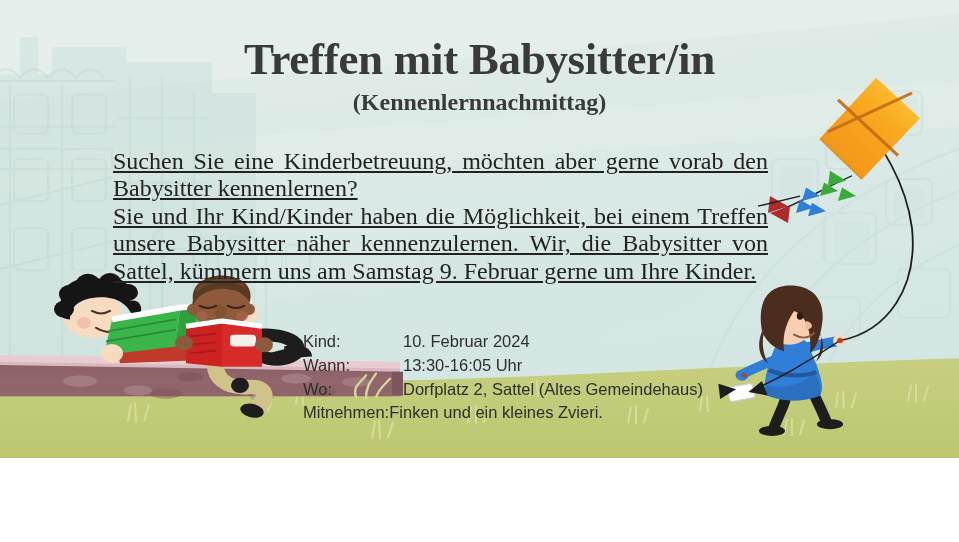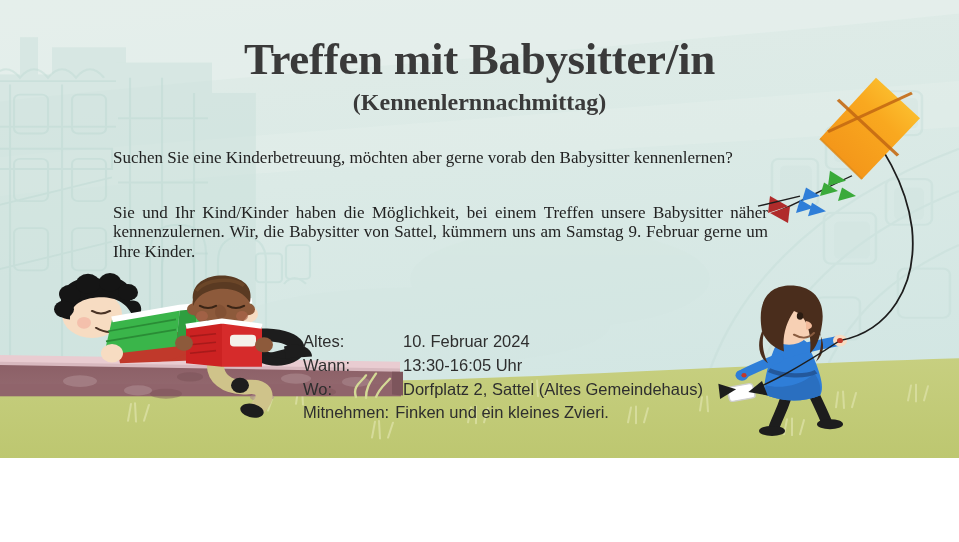--- a/index.html
+++ b/index.html
@@ -51,44 +51,45 @@
     text-align: center;
     font-size: 24px;
     font-weight: bold;
     color: #3a3a3a;
     line-height: 1.1;
   }
 
   .para {
     position: absolute;
     color: #222222;
-    font-size: 17px;
+    font-size: 24px;
     line-height: 1.14;
     text-align: justify;
     text-justify: inter-word;
+    text-decoration: underline;
   }
   .para-1 { left: 113px; top: 148px; width: 655px; }
   .para-2 { left: 113px; top: 203px; width: 655px; }
 
   .details {
     position: absolute;
     left: 303px;
     top: 330px;
     font-family: "Liberation Sans", "DejaVu Sans", sans-serif;
     font-size: 16.5px;
     color: #2e2e2e;
     line-height: 1.44;
   }
   .details-row { display: block; white-space: nowrap; }
   .details-label {
     display: inline-block;
     width: 100px;
     vertical-align: top;
   }
-  .details-label.wide { width: auto; padding-right: 6px; }
+  .details-label.wide { width: auto; }
   .details-value { display: inline-block; vertical-align: top; }
 </style>
 </head>
 <body>
 
 <div id="poster">
 
   <div class="bg-layer">
     <svg class="bg-svg" viewBox="0 0 959 542" preserveAspectRatio="none" xmlns="http://www.w3.org/2000/svg">
       <defs>
@@ -404,21 +405,21 @@
 
     <div class="subtitle">(Kennenlernnachmittag)</div>
 
     <div class="para para-1">Suchen Sie eine Kinderbetreuung, möchten aber gerne vorab den Babysitter kennenlernen?</div>
 
     <div class="para para-2">Sie und Ihr Kind/Kinder haben die Möglichkeit, bei einem Treffen unsere Babysitter näher kennenzulernen. Wir, die Babysitter von Sattel, kümmern uns am Samstag 9. Februar gerne um Ihre Kinder.</div>
 
     <div class="details">
 
       <div class="details-row">
-        <span class="details-label">Altes:</span><span class="details-value">10. Februar 2024</span>
+        <span class="details-label">Kind:</span><span class="details-value">10. Februar 2024</span>
       </div>
 
       <div class="details-row">
         <span class="details-label">Wann:</span><span class="details-value">13:30-16:05 Uhr</span>
       </div>
 
       <div class="details-row">
         <span class="details-label">Wo:</span><span class="details-value">Dorfplatz 2, Sattel (Altes Gemeindehaus)</span>
       </div>
 

